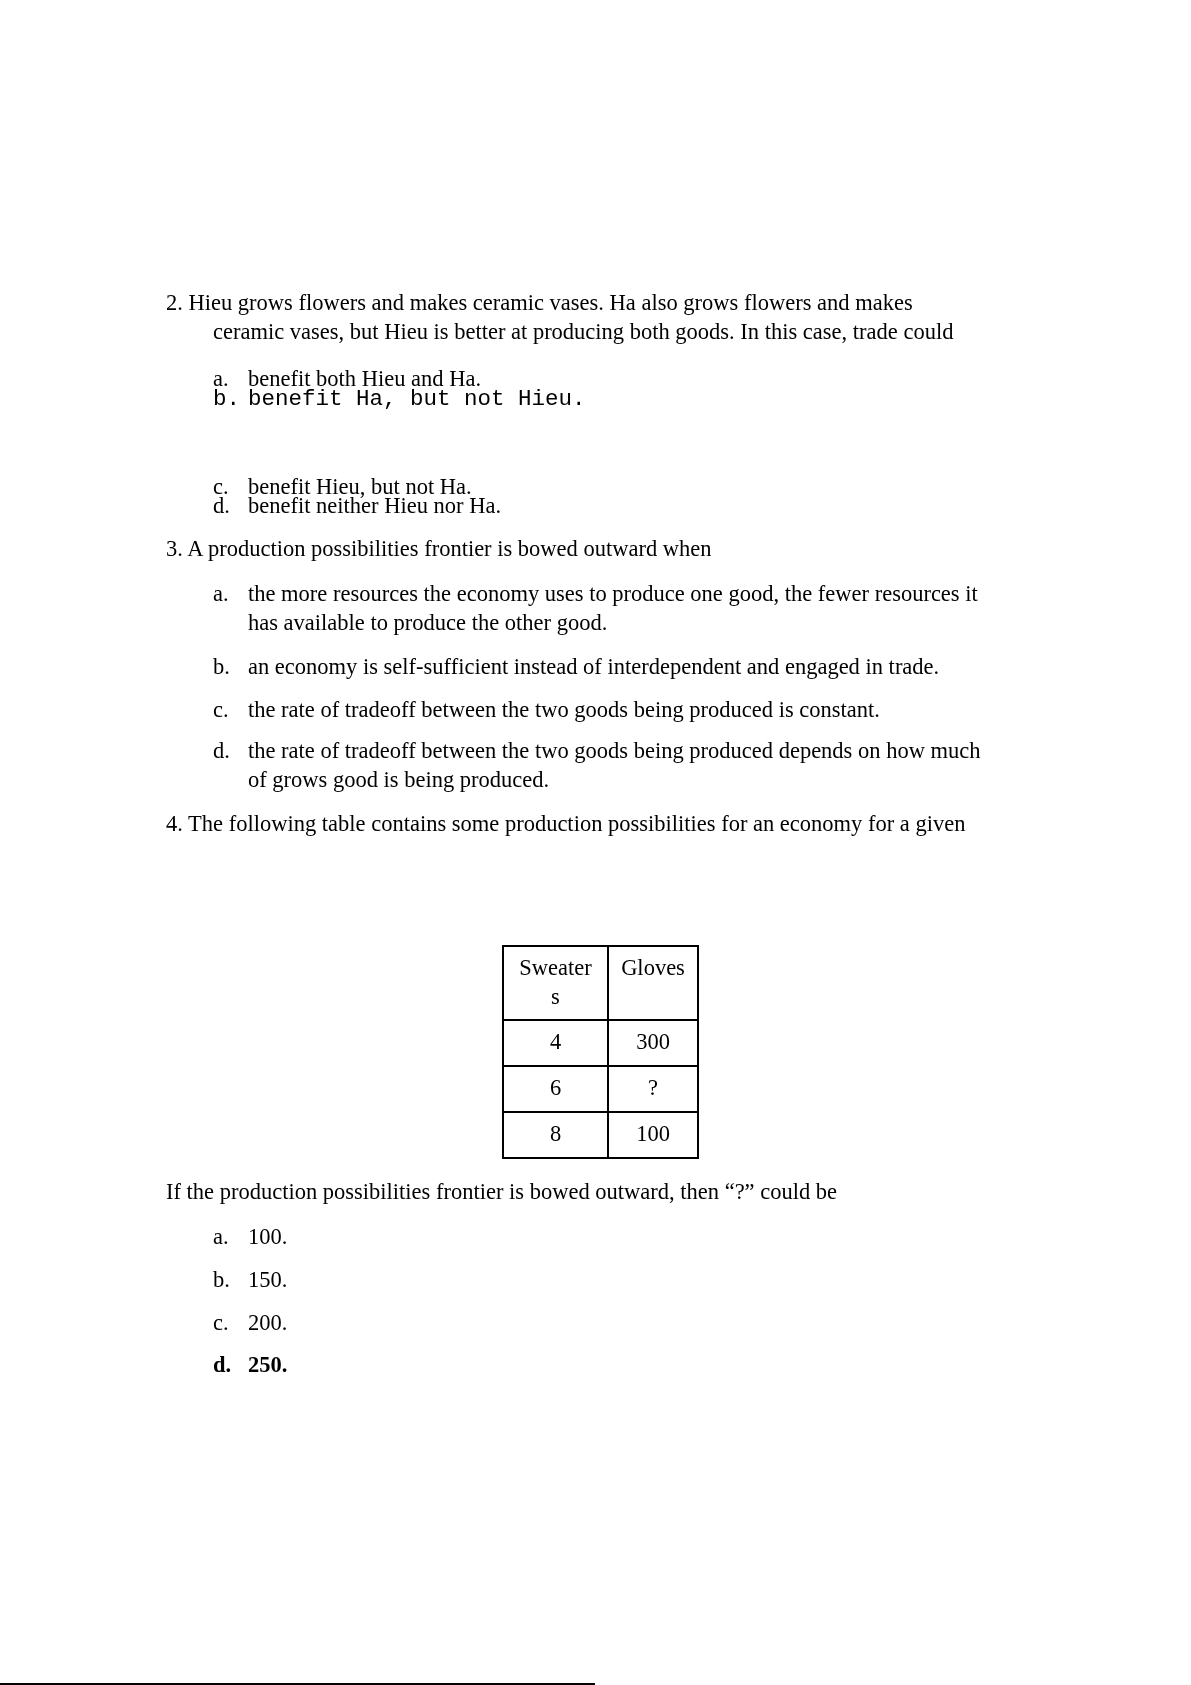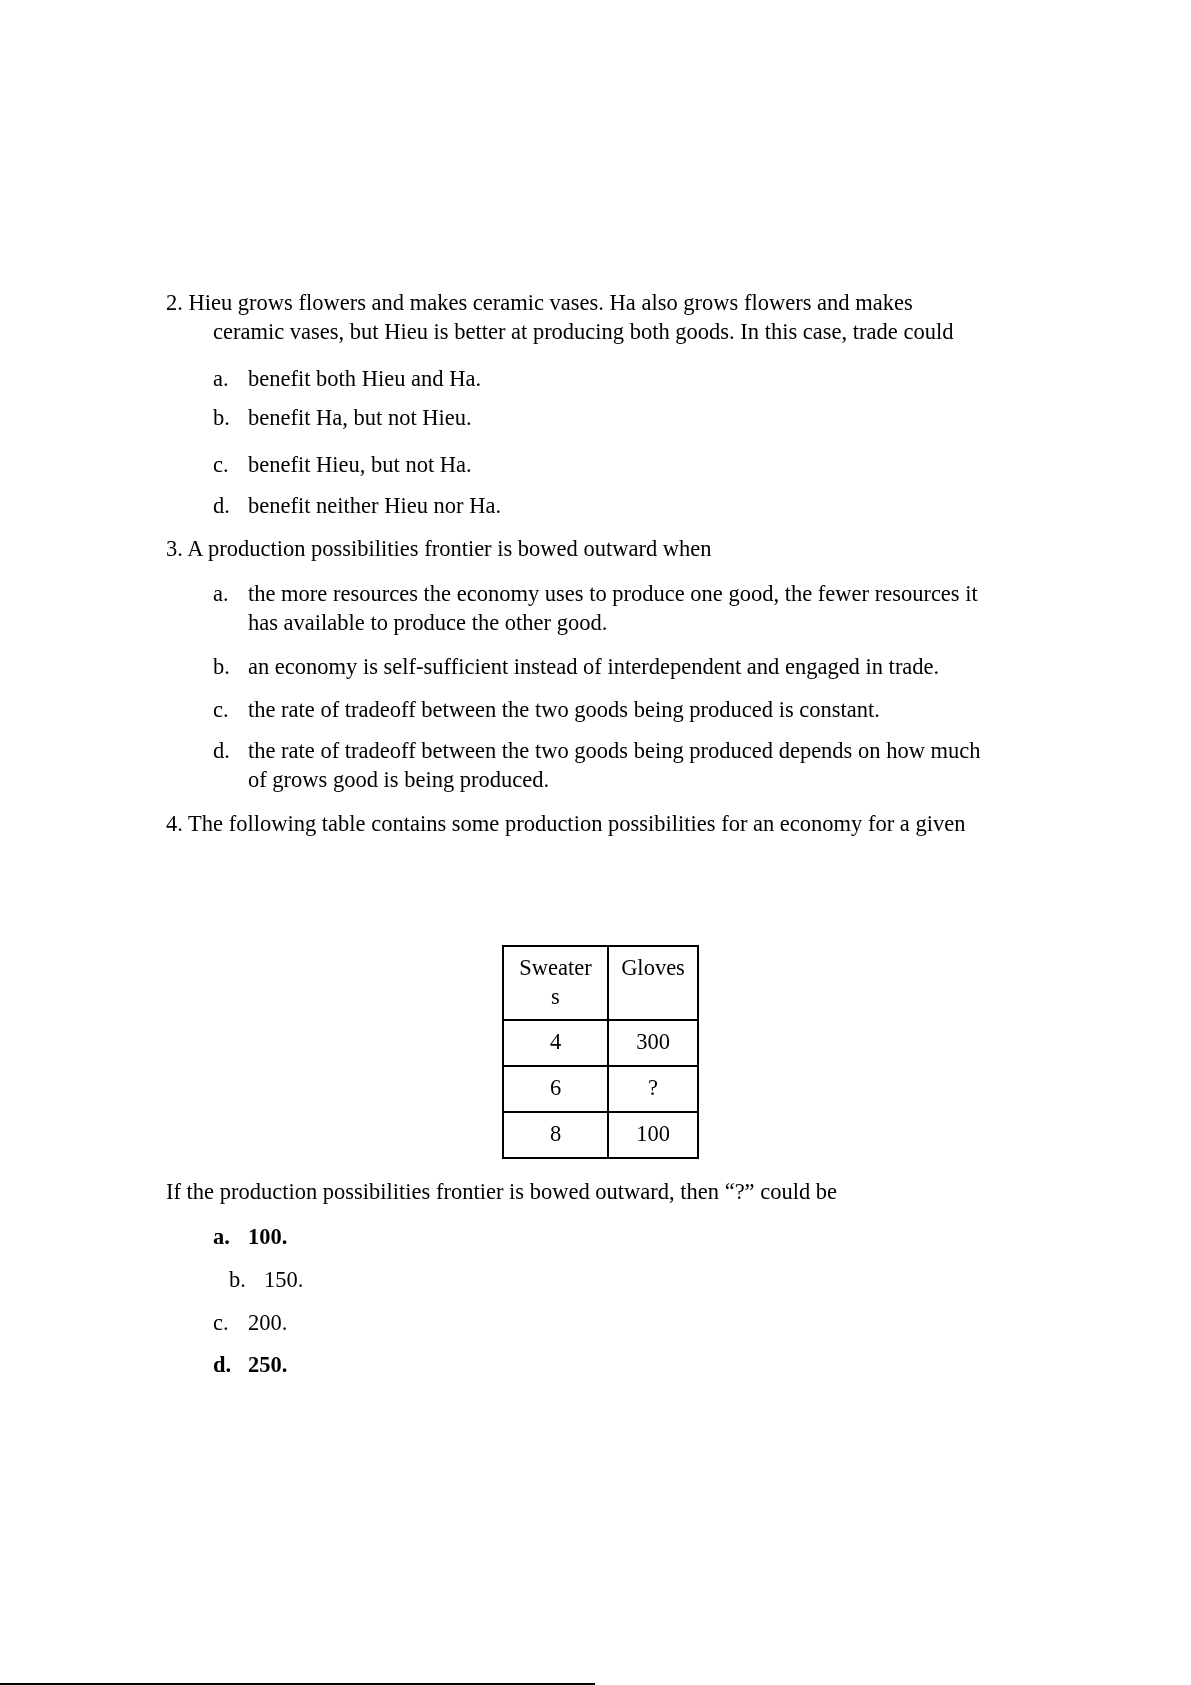--- a/index.html
+++ b/index.html
@@ -22,22 +22,22 @@
 </style>
 </head>
 <body>
 
 <div class="abs q" style="top:288px;">
   <span>2.</span>
   <span>Hieu grows flowers and makes ceramic vases.  Ha also grows flowers and makes</span>
   <span class="cont">ceramic vases, but Hieu is better at producing both goods.  In this case, trade could</span>
 </div>
 <div class="abs opt" style="top:364px;"><span class="letter">a.</span><span>benefit both Hieu and Ha.</span></div>
-<div class="abs opt" style="top:403px;"><span class="letter">b.</span><span>benefit Ha, but not Hieu.</span></div>
-<div class="abs opt" style="top:450px;"><span class="letter">c.</span><span>benefit Hieu, but not Ha.</span></div>
+<div class="abs opt" style="top:385px;font-family:Liberation Mono, monospace;"><span class="letter">b.</span><span>benefit Ha, but not Hieu.</span></div>
+<div class="abs opt" style="top:472px;"><span class="letter">c.</span><span>benefit Hieu, but not Ha.</span></div>
 <div class="abs opt" style="top:491px;"><span class="letter">d.</span><span>benefit neither Hieu nor Ha.</span></div>
 
 <div class="abs q" style="top:534px;">
   <span>3.</span>
   <span>A production possibilities frontier is bowed outward when</span>
 </div>
 <div class="abs opt" style="top:579px;"><span class="letter">a.</span><span>the more resources the economy uses to produce one good, the fewer resources it</span><span class="wrap">has available to produce the other good.</span></div>
 <div class="abs opt" style="top:652px;"><span class="letter">b.</span><span>an economy is self-sufficient instead of interdependent and engaged in trade.</span></div>
 <div class="abs opt" style="top:695px;"><span class="letter">c.</span><span>the rate of tradeoff between the two goods being produced is constant.</span></div>
 <div class="abs opt" style="top:736px;"><span class="letter">d.</span><span>the rate of tradeoff between the two goods being produced depends on how much</span><span class="wrap">of grows good is being produced.</span></div>
@@ -62,18 +62,18 @@
     <td class="c2">?</td>
   </tr>
   <tr class="r">
     <td class="c1">8</td>
     <td class="c2">100</td>
   </tr>
 </tbody>
   </table>
 
 <div class="abs q" style="top:1177px;">If the production possibilities frontier is bowed outward, then “?” could be</div>
-<div class="abs opt" style="top:1222px;font-weight:bold;"><span class="letter">a.</span><span>100.</span></div>
-<div class="abs opt" style="top:1265px;margin-left:16px;"><span class="letter">b.</span><span>150.</span></div>
+<div class="abs opt" style="top:1222px;"><span class="letter">a.</span><span>100.</span></div>
+<div class="abs opt" style="top:1265px;"><span class="letter">b.</span><span>150.</span></div>
 <div class="abs opt" style="top:1308px;"><span class="letter">c.</span><span>200.</span></div>
 <div class="abs opt" style="top:1350px;font-weight:bold;"><span class="letter">d.</span><span>250.</span></div>
 
 <div class="bottom-rule"></div>
 
 </body></html>

